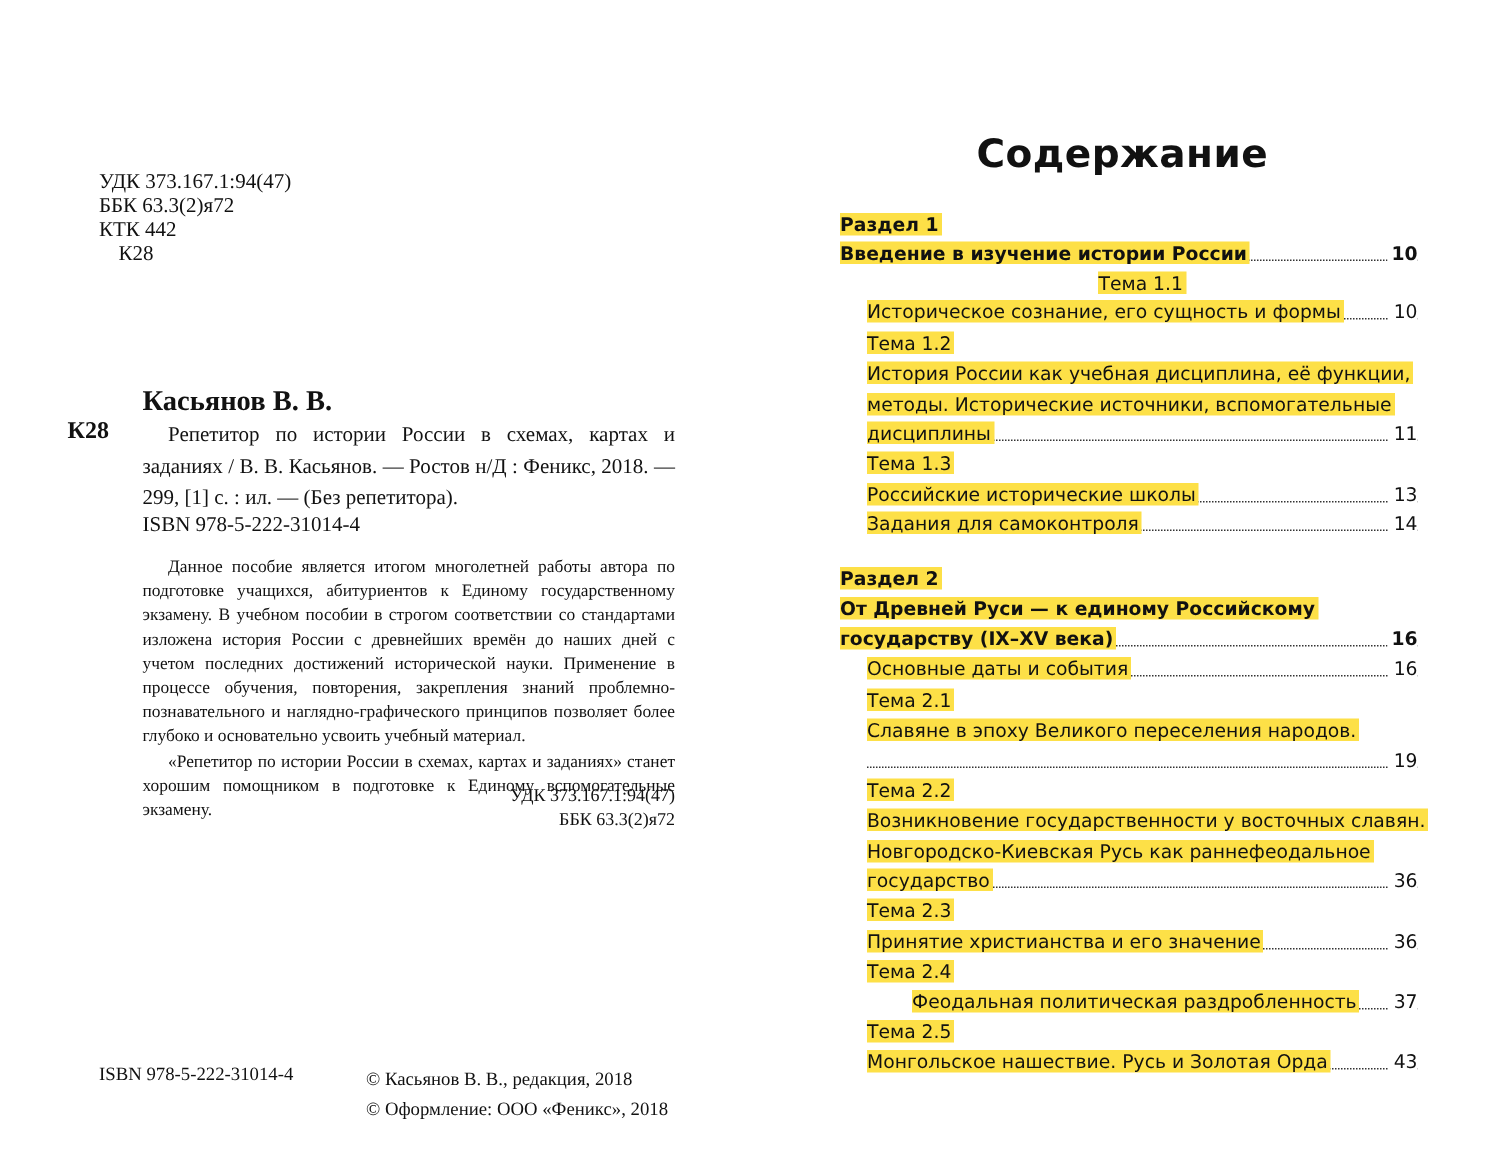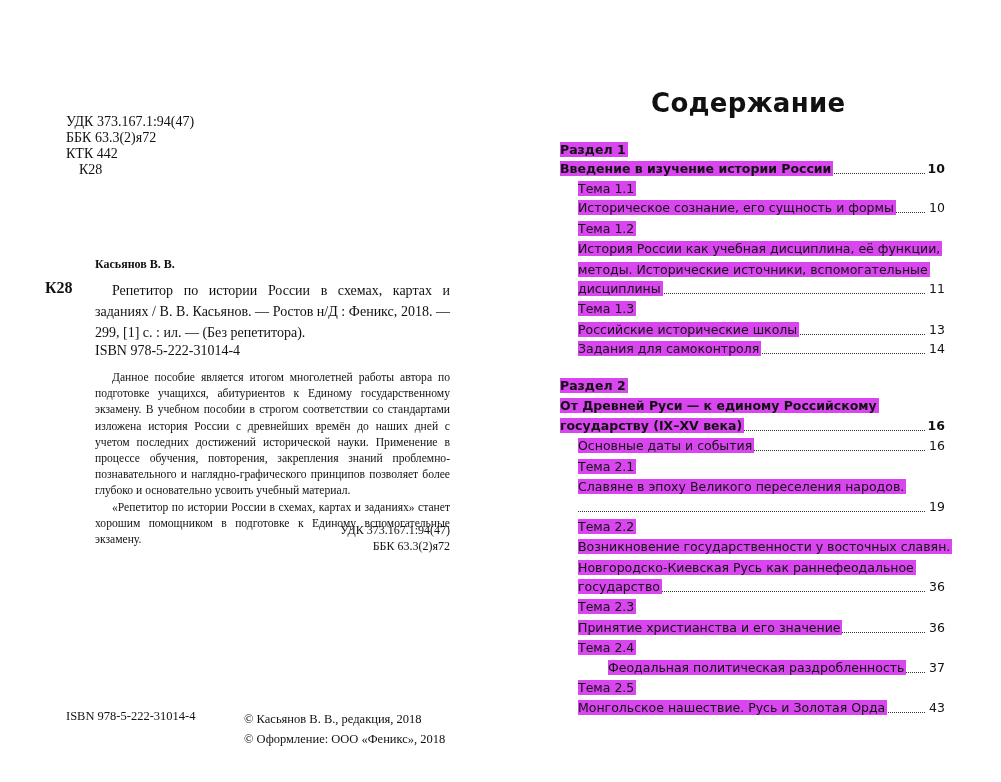--- a/index.html
+++ b/index.html
@@ -7,39 +7,39 @@
   .serif{font-family:"Liberation Serif","DejaVu Serif",serif;margin-top:20px;}
   .sans{font-family:"DejaVu Sans","Liberation Sans",sans-serif;}
   .abs{position:absolute;}
   .left-page{position:absolute;left:0;top:0;width:500px;height:782px;}
   .right-page{position:absolute;left:500px;top:0;width:501px;height:782px;}
 
   .codes{left:66px;top:94px;font-size:14px;line-height:16px;}
   .codes div{white-space:nowrap;}
   .codes .k28{padding-left:13px;}
 
-  .author{left:95px;top:237px;font-size:12px;font-weight:bold;}
+  .author{left:95px;top:237px;font-size:19px;font-weight:bold;}
   .k28big{left:45px;top:259px;font-size:16px;font-weight:bold;}
   .biblio{left:95px;top:260px;width:355px;font-size:14px;line-height:21px;text-align:justify;}
   .biblio .first{text-indent:17px;}
   .isbn1{left:95px;top:323px;font-size:14px;}
 
   .annot{left:95px;top:350px;width:355px;font-size:11.6px;line-height:16.2px;text-align:justify;}
   .annot p{margin:0;text-indent:17px;}
   .codes2{left:95px;width:355px;top:502px;font-size:12px;line-height:16px;text-align:right;}
 
   .isbn2{left:66px;top:689px;font-size:12.5px;}
   .copy{left:244px;top:689px;font-size:12.5px;line-height:20px;}
 
   .toc-title{left:651px;top:88px;font-size:26px;font-weight:bold;letter-spacing:0.3px;}
   .toc{left:560px;top:140px;width:385px;font-size:12.5px;}
   .row{position:absolute;left:0;right:0;height:20px;line-height:20px;white-space:nowrap;}
   .row.ind{left:18px;}
   .row.bold{font-weight:bold;}
-  .row .lbl{background:#d946ef;position:relative;z-index:1;padding-right:2px;}
+  .row .lbl{background:#fde047;position:relative;z-index:1;padding-right:2px;}
   .row .pg{position:absolute;right:0;top:0;background:#fff;padding-left:3px;z-index:1;}
   .row.dots::after{content:"";position:absolute;left:0;right:0;bottom:5px;border-bottom:1px dotted #333;}
 </style>
 </head>
 <body>
 
 <div class="left-page">
   <div class="abs serif codes">
     <div>УДК 373.167.1:94(47)</div>
     <div>ББК 63.3(2)я72</div>
@@ -68,21 +68,21 @@
     <div>© Касьянов В. В., редакция, 2018</div>
     <div>© Оформление: ООО «Феникс», 2018</div>
   </div>
 </div>
 
 <div class="right-page">
   <div class="abs sans toc-title" style="left:151px;">Содержание</div>
   <div class="abs sans toc" style="left:60px;" id="toc">
       <div class="row bold" style="top: 0px;"><span class="lbl">Раздел 1</span></div>
       <div class="row bold dots" style="top: 19px;"><span class="lbl">Введение в изучение истории России</span><span class="pg">10</span></div>
-      <div class="row ind" style="top: 39px;"><span class="lbl">Тема 1.1</span></div>
+      <div class="row ind" style="top: 39px; text-align: center;"><span class="lbl">Тема 1.1</span></div>
       <div class="row ind dots" style="top: 58px;"><span class="lbl">Историческое сознание, его сущность и формы</span><span class="pg">10</span></div>
       <div class="row ind" style="top: 79px;"><span class="lbl">Тема 1.2</span></div>
       <div class="row ind" style="top: 99px;"><span class="lbl">История России как учебная дисциплина, её функции,</span></div>
       <div class="row ind" style="top: 120px;"><span class="lbl">методы. Исторические источники, вспомогательные</span></div>
       <div class="row ind dots" style="top: 139px;"><span class="lbl">дисциплины</span><span class="pg">11</span></div>
       <div class="row ind" style="top: 159px;"><span class="lbl">Тема 1.3</span></div>
       <div class="row ind dots" style="top: 180px;"><span class="lbl">Российские исторические школы</span><span class="pg">13</span></div>
       <div class="row ind dots" style="top: 199px;"><span class="lbl">Задания для самоконтроля</span><span class="pg">14</span></div>
       <div class="row bold" style="top: 236px;"><span class="lbl">Раздел 2</span></div>
       <div class="row bold" style="top: 256px;"><span class="lbl">От Древней Руси — к единому Российскому</span></div>

